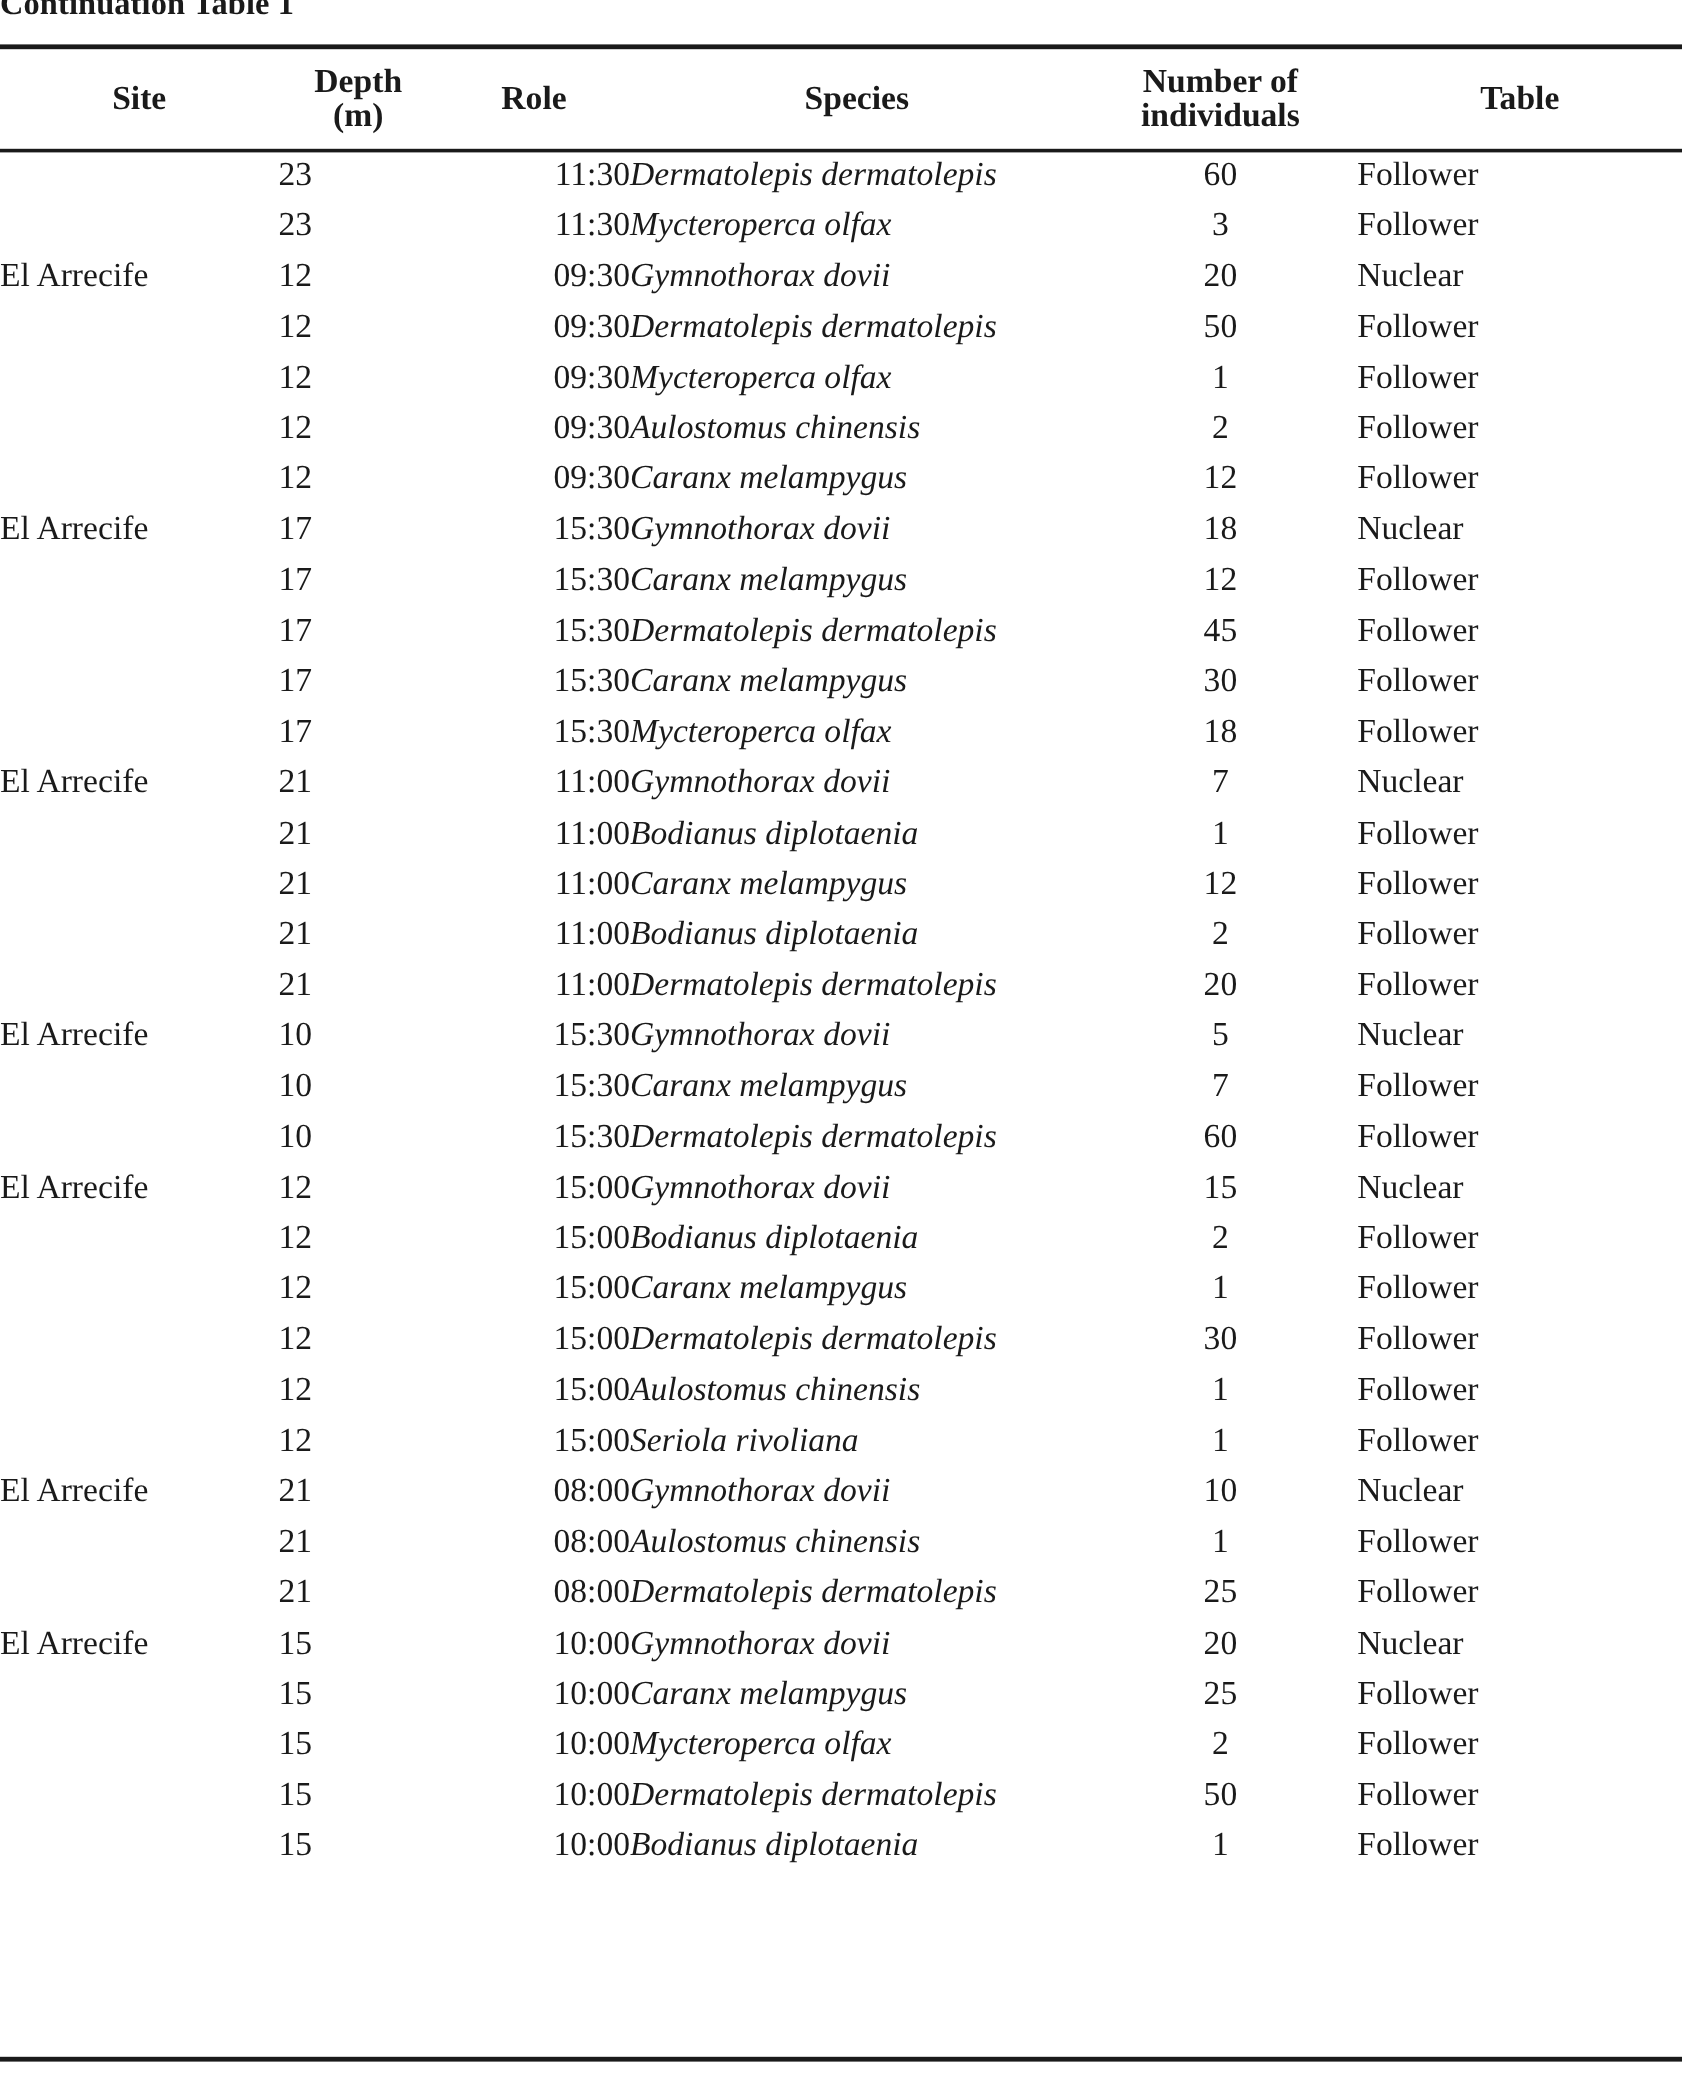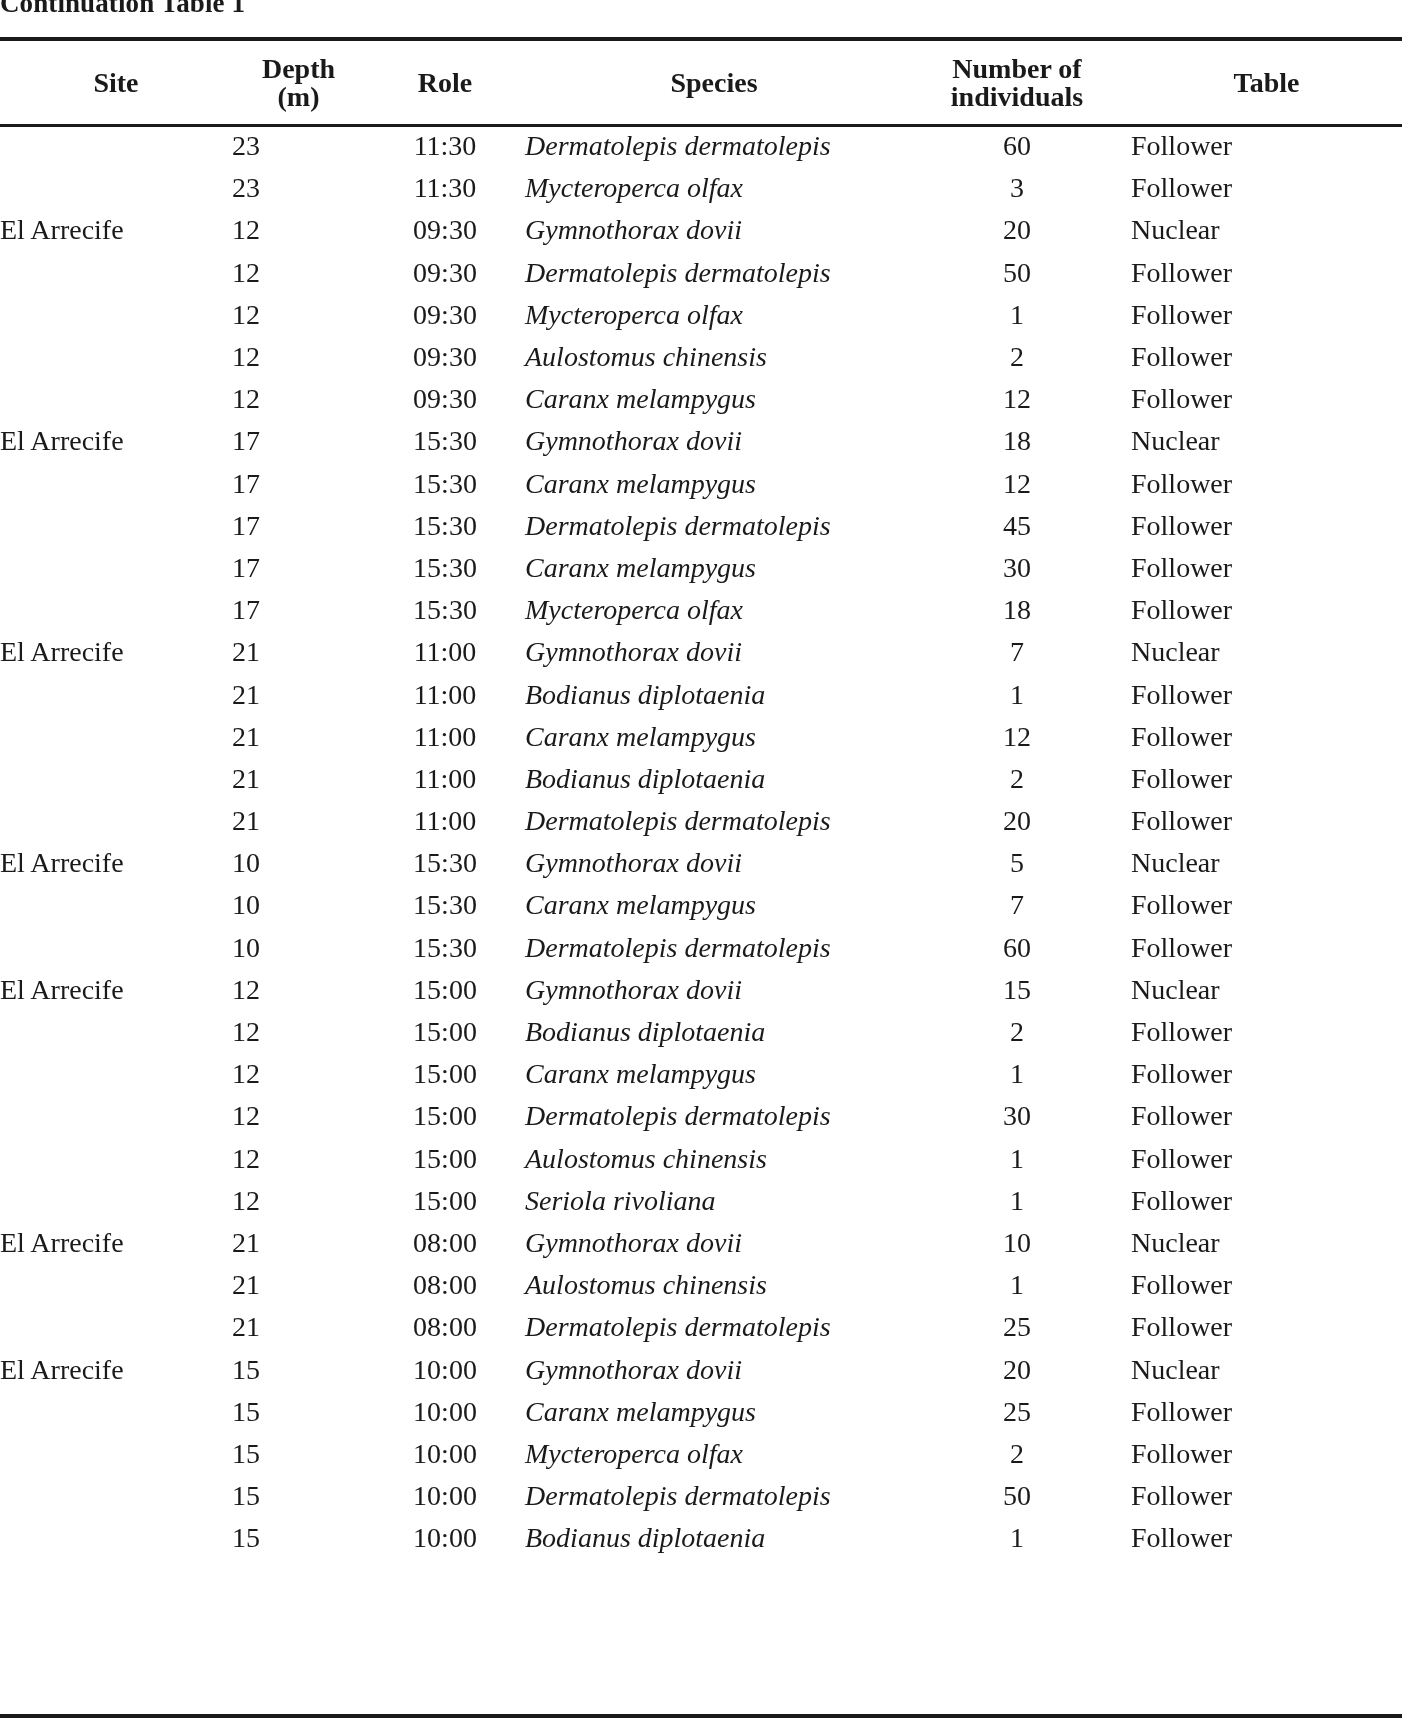--- a/index.html
+++ b/index.html
@@ -76,21 +76,21 @@
     font-weight: bold;
     font-size: 28px;
     line-height: 1.16;
   }
   thead th .stack { display: block; }
 
   tbody tr { height: 42.2px; }
 
   td.site    { text-align: left;  padding-left: 22px; }
   td.depth   { }
-  td.hour    { text-align: center; }
+  td.hour    { text-align: right; }
   td.species { text-align: left;  font-style: italic; padding-left: 12px; }
   td.num     { text-align: center; }
   td.role    { }
 </style>
 </head>
 <body>
 
 <div class="page">
 
   <div class="caption">Continuation Table 1</div>

